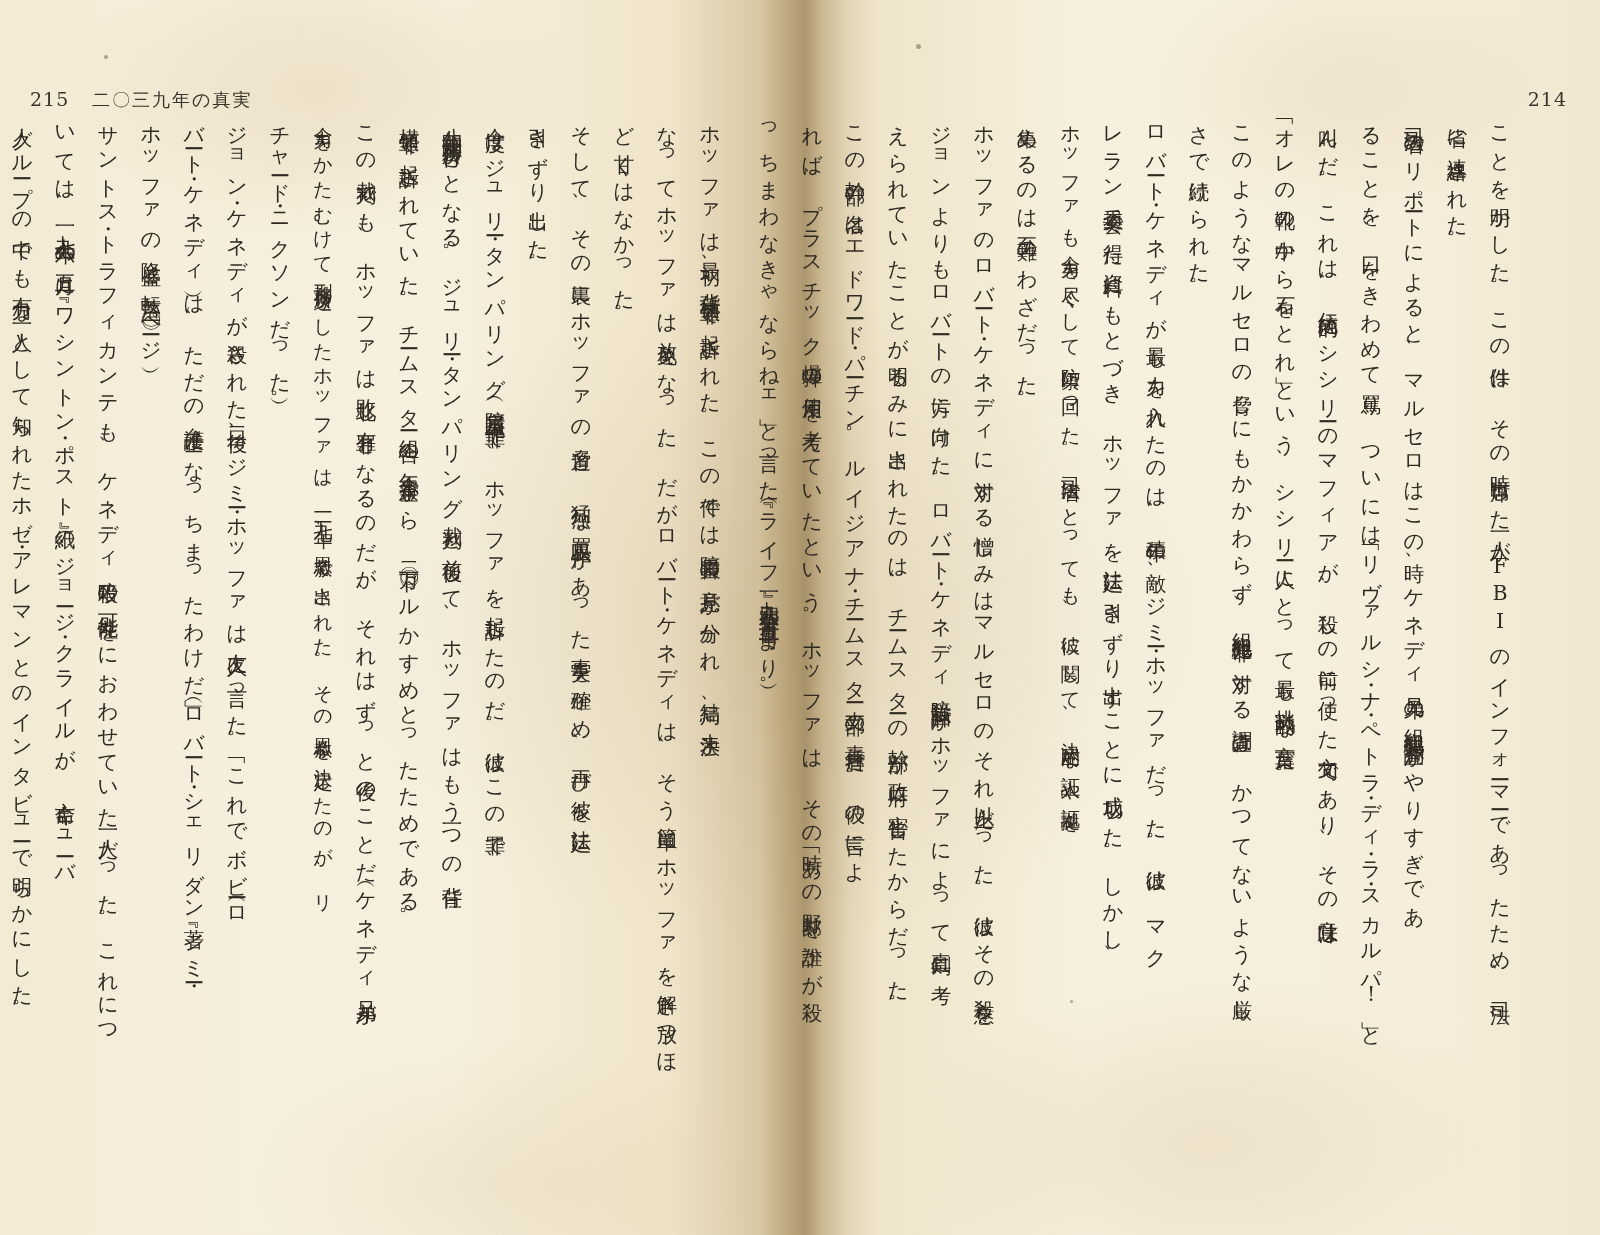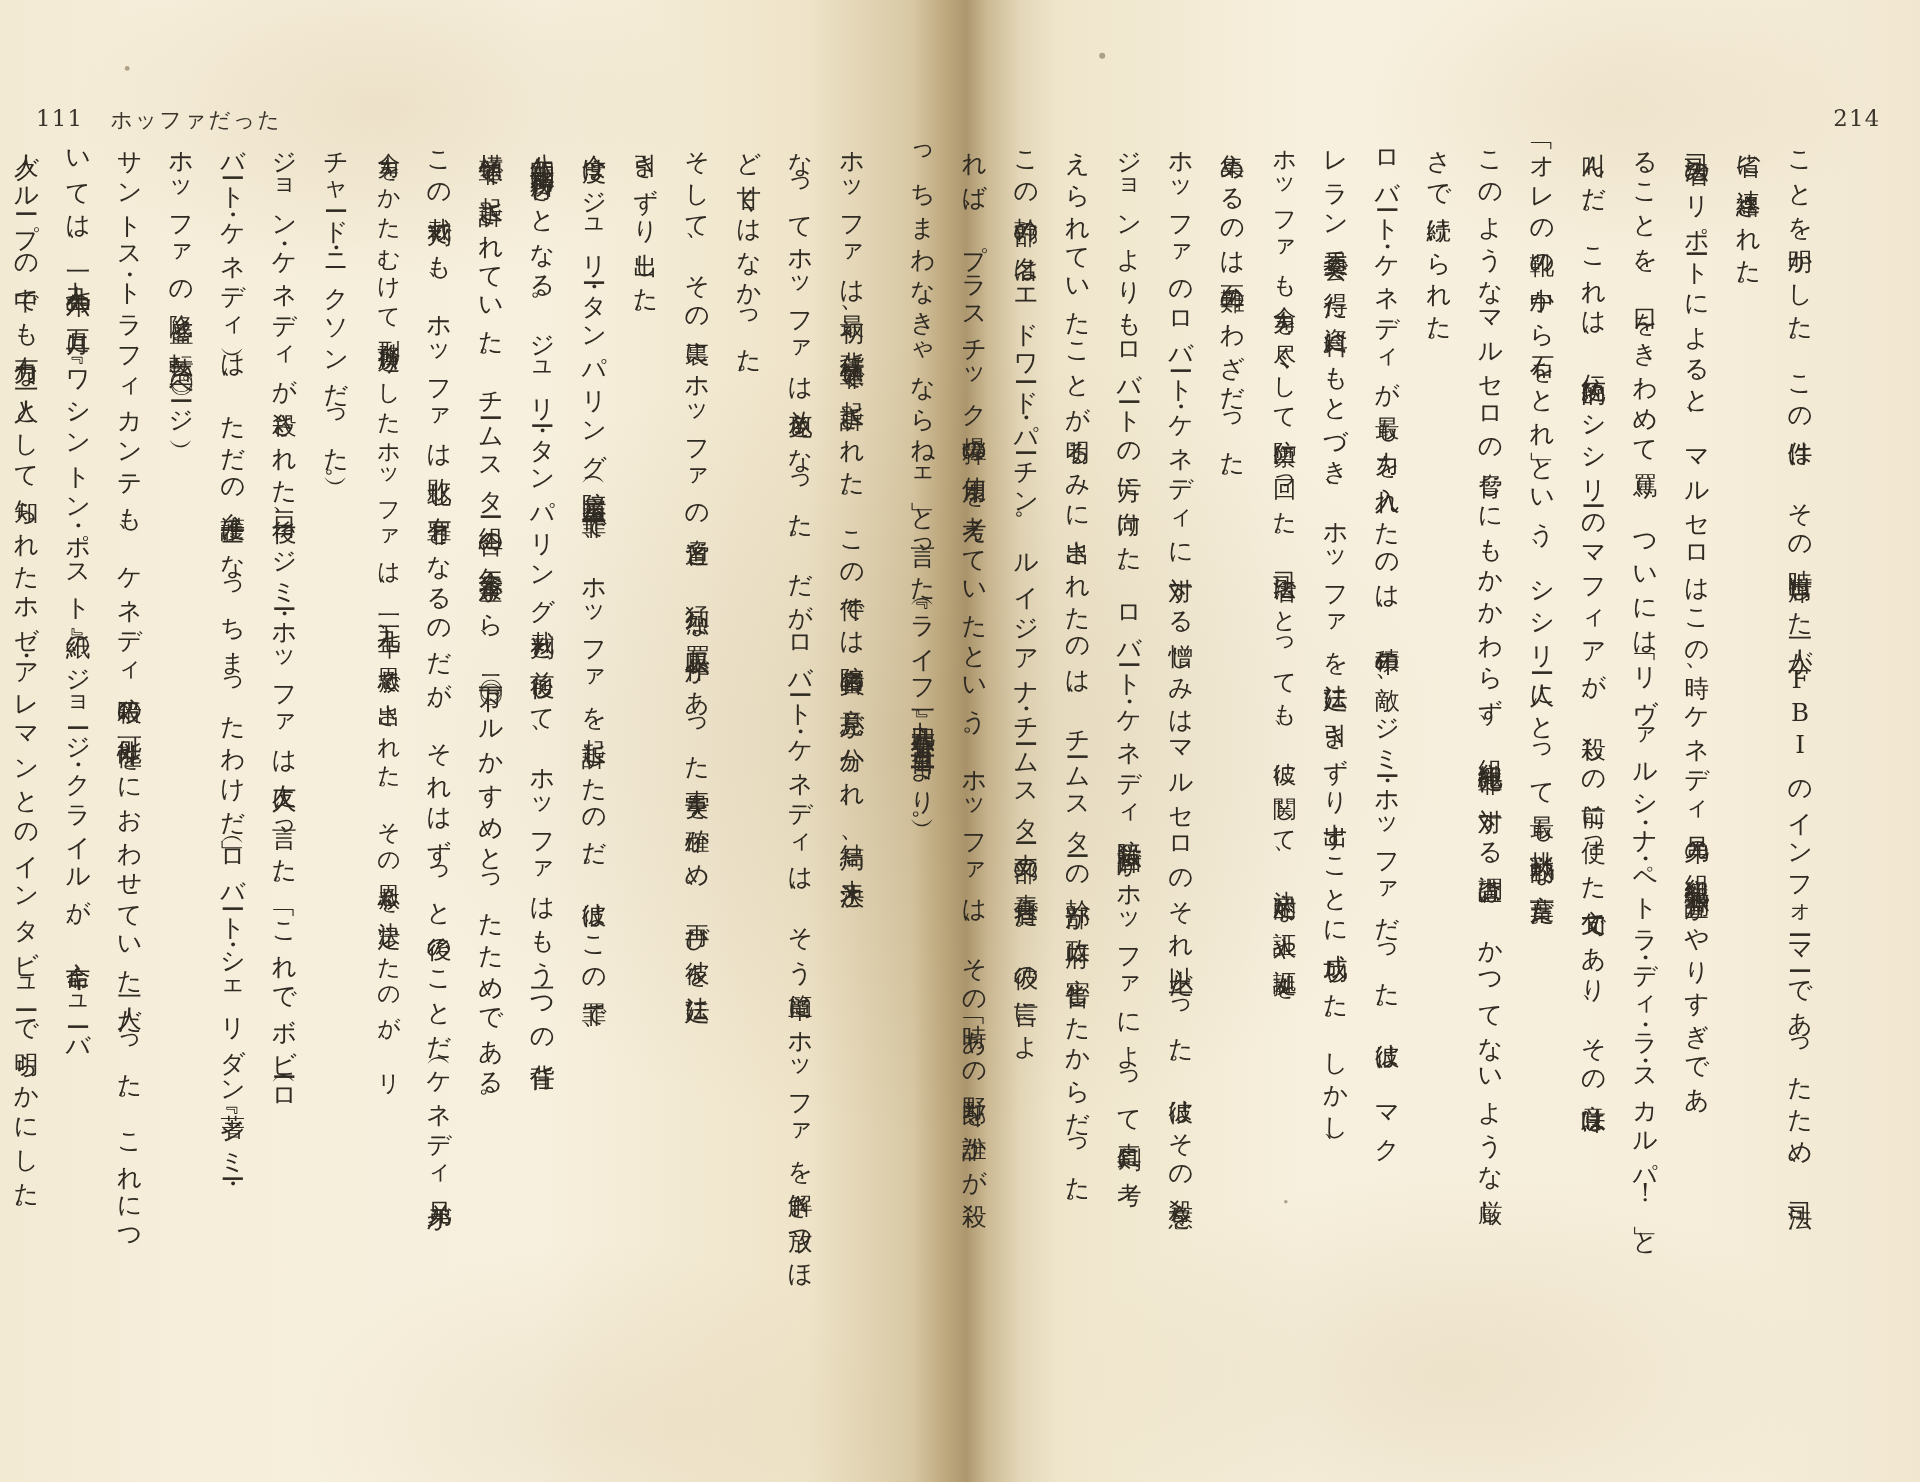--- a/index.html
+++ b/index.html
@@ -105,22 +105,22 @@
   <div class="stain s1"></div>
   <div class="stain s2"></div>
   <div class="stain s3"></div>
   <div class="stain s4"></div>
   <div class="gutter"></div>
 
   <div class="speck" style="left:104px;top:55px;width:4px;height:4px;"></div>
   <div class="speck" style="left:916px;top:44px;width:5px;height:5px;"></div>
   <div class="speck" style="left:1070px;top:1000px;width:3px;height:3px;"></div>
 
-  <div class="folio folio-left">111</div>
-  <div class="head-title">ホッファだった</div>
+  <div class="folio folio-left">215</div>
+  <div class="head-title">二〇三九年の真実</div>
   <div class="folio folio-right">214</div>
 
   <div class="col" style="right:880px;">ホッファは最初、背任横領罪で起訴された。この件では陪審員の意見が分かれ、結局、未決と</div>
   <div class="col" style="right:923px;">なってホッファは放免となった。だがロバート・ケネディは、そう簡単にホッファを解き放つほ</div>
   <div class="col short" style="right:966px;">ど甘くはなかった。</div>
   <div class="col" style="right:1009px;">そして、その裏にホッファの脅迫と、猛烈な買収工作があった事実を確かめ、再び彼を法廷に</div>
   <div class="col short" style="right:1052px;">引きずり出した。</div>
   <div class="col" style="right:1095px;">今度はジュリー・タンパリング（陪審員工作）罪で、ホッファを起訴したのだ。彼はこの罪で、</div>
   <div class="col" style="right:1138px;">八年間刑務所行きとなる。ジュリー・タンパリング裁判と前後して、ホッファはもう一つの背任</div>
   <div class="col" style="right:1181px;">横領罪で起訴されていた。チームスター組合の年金資金から、二〇〇万ドルかすめとったためである。</div>

